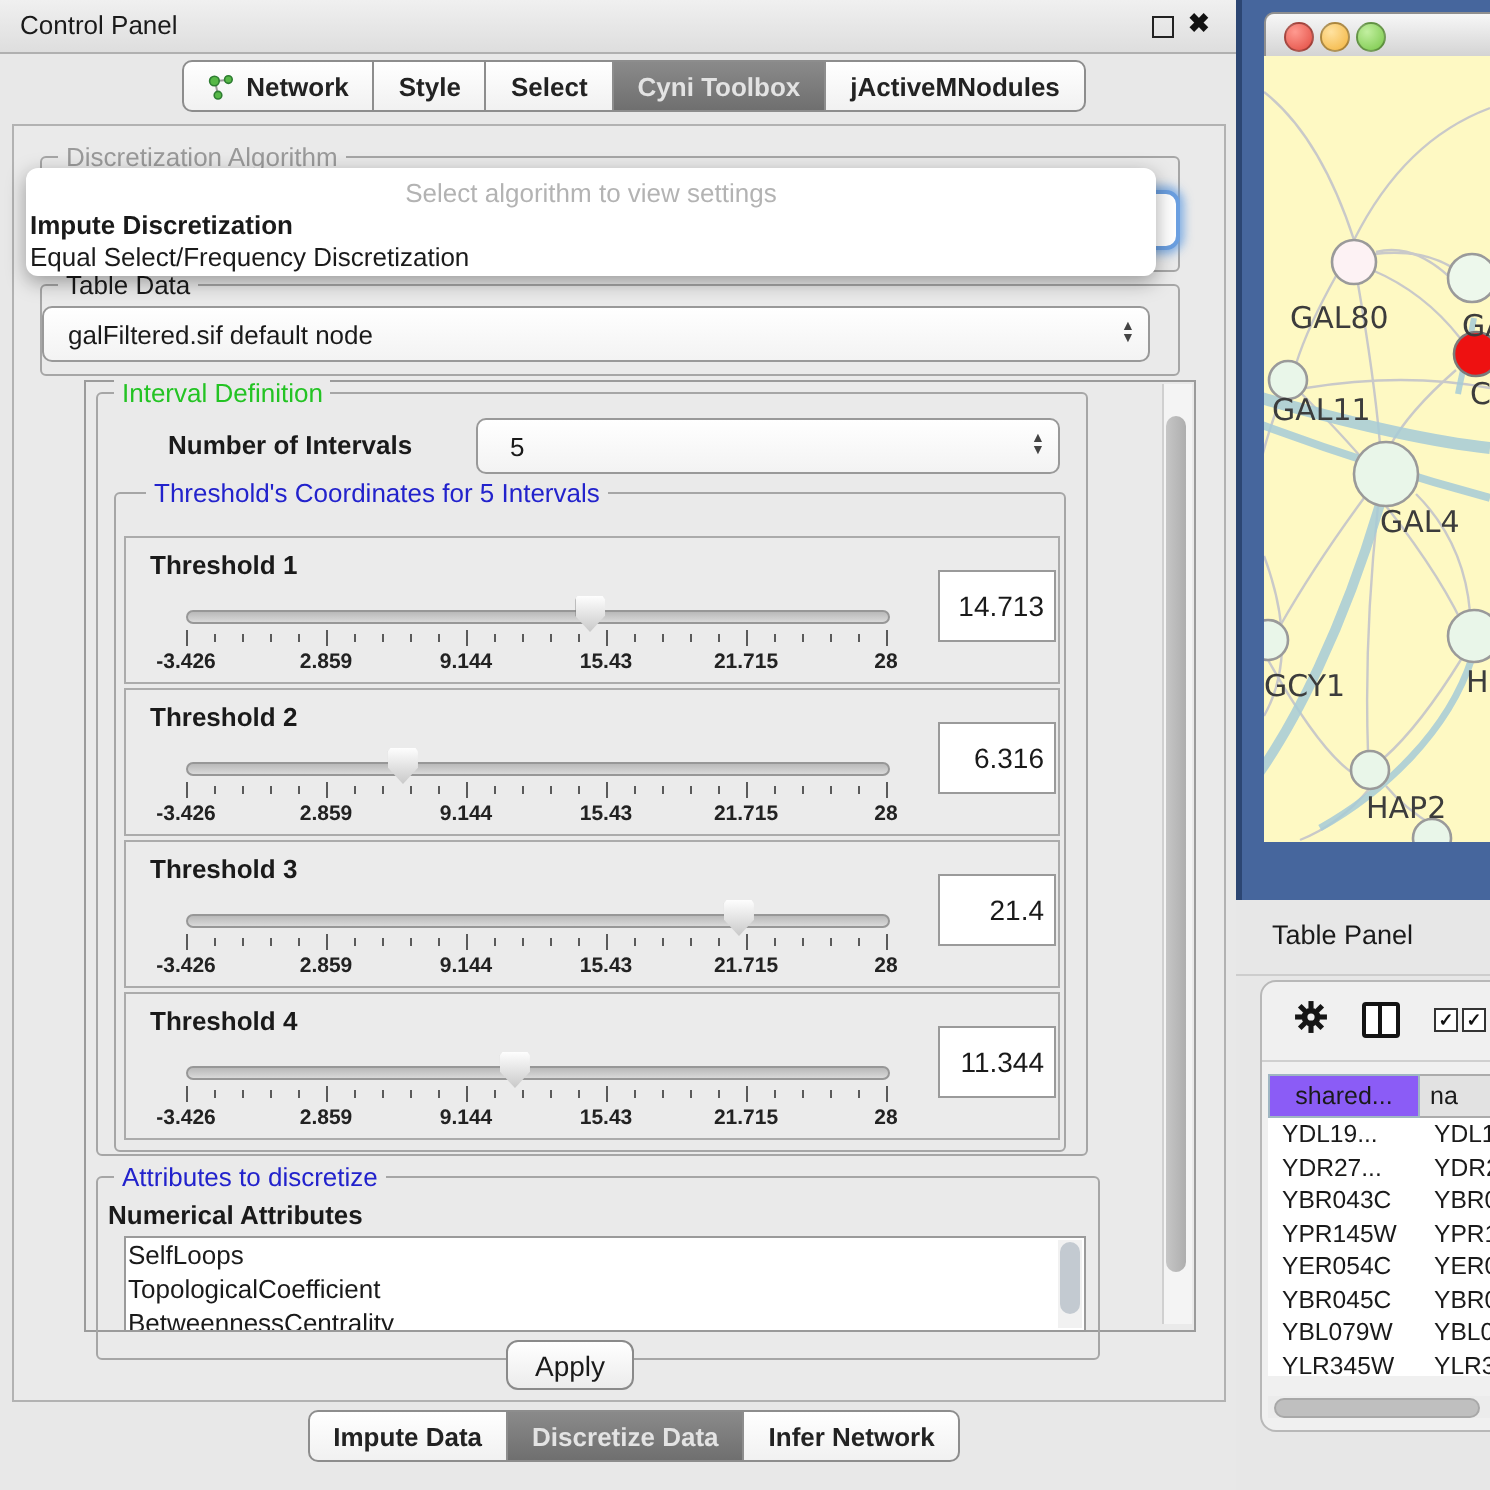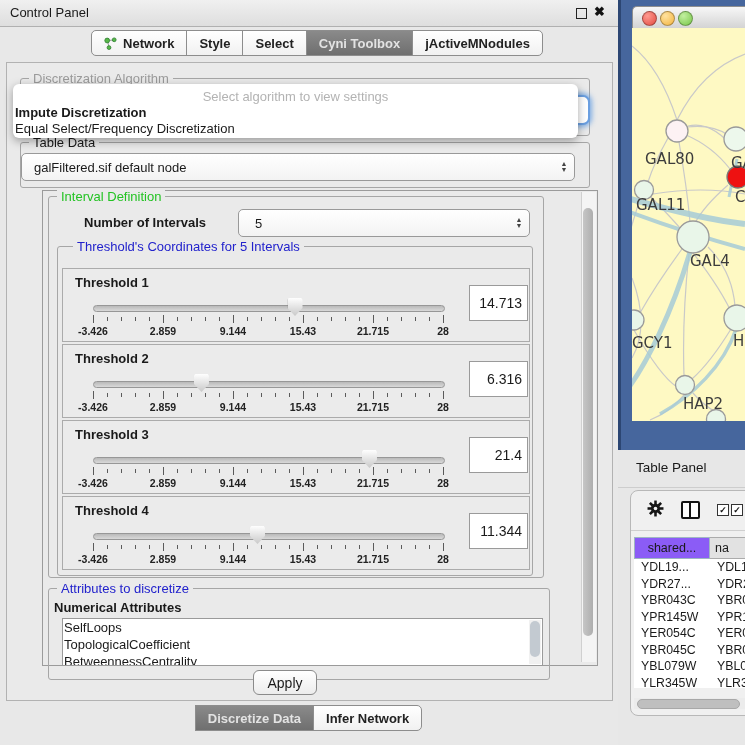--- a/index.html
+++ b/index.html
@@ -367,20 +367,23 @@
     <div class="attr-item">TopologicalCoefficient</div>
     <div class="attr-item">BetweennessCentrality</div>
     <div class="list-sb">
       <div class="list-sb-thumb"></div>
     </div>
   </div>
 
   <div class="btn apply-btn">Apply</div>
 
   <div class="abs bottombar">
+    <div class="seg first">
+      <span>Impute Data</span>
+    </div>
     <div class="seg sel">
       <span>Discretize Data</span>
     </div>
     <div class="seg last">
       <span>Infer Network</span>
     </div>
   </div>
 
   <div class="abs right-bg"></div>
   <div class="abs net-frame"></div>

